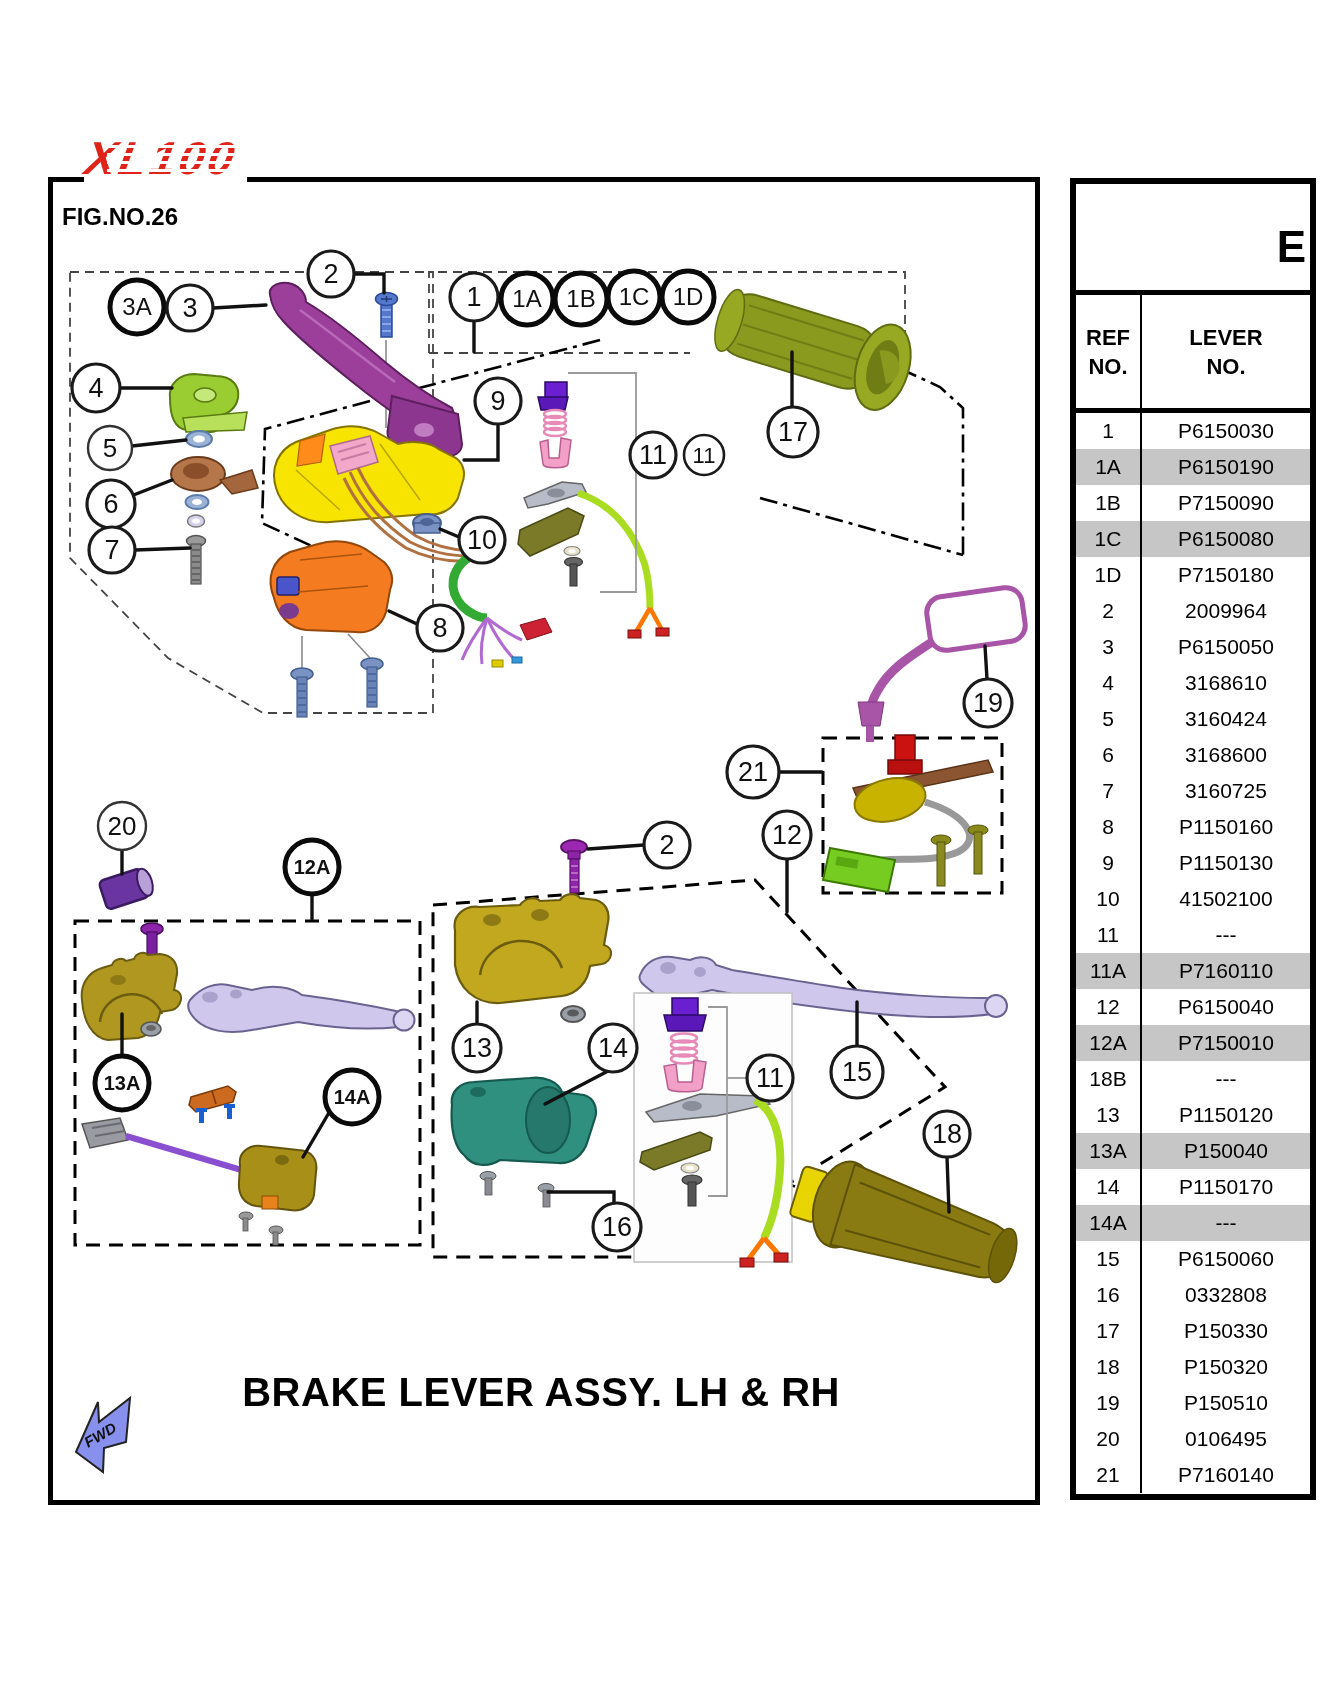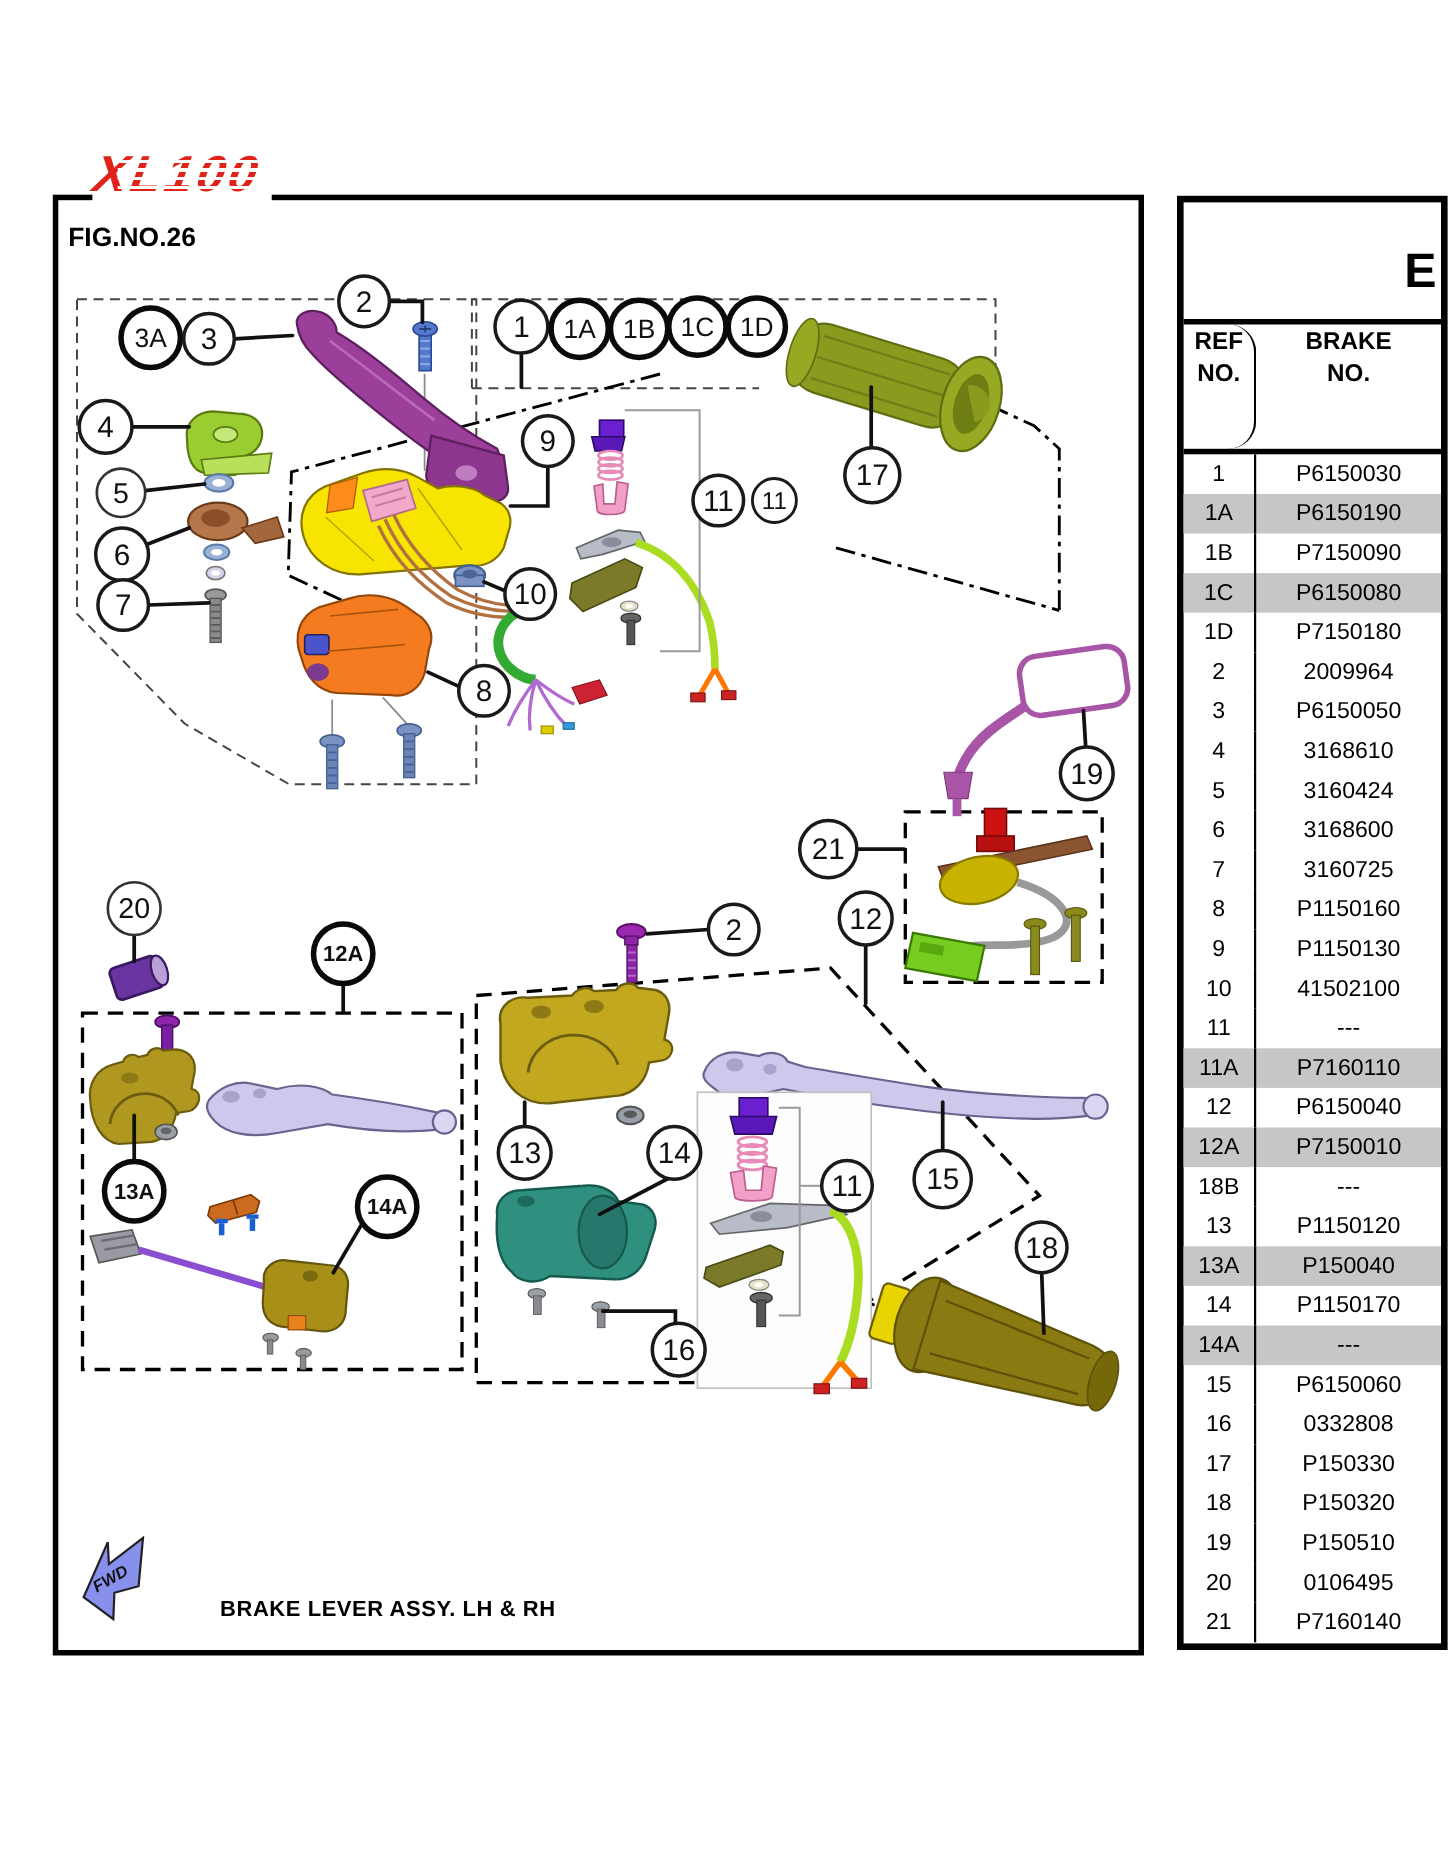--- a/index.html
+++ b/index.html
@@ -10,31 +10,31 @@
   #logo{position:absolute;left:84px;top:134px;z-index:30;background:#fff;padding:0 10px 2px 2px;}
   #logo .logo-text{font-style:italic;font-weight:700;font-size:46px;letter-spacing:3px;
     color:#e02318;transform:skewX(-10deg);display:inline-block;line-height:48px;}
   #logo .stripes{position:absolute;right:8px;top:6px;width:132px;height:44px;z-index:31;
     background:repeating-linear-gradient(180deg, transparent 0 5px, #fff 5px 8px);}
 
   
   #main-panel{position:absolute;left:48px;top:177px;width:992px;height:1328px;
     border:5px solid #000;box-sizing:border-box;z-index:1;background:#fff;}
   #fig-no{position:absolute;left:62px;top:203px;font-size:24px;font-weight:700;z-index:6;}
-  #caption{position:absolute;left:200px;top:1452px;width:640px;text-align:left;
-    font-size:20px;font-weight:700;z-index:6;letter-spacing:0.5px;}
+  #caption{position:absolute;left:200px;top:1370px;width:640px;text-align:right;
+    font-size:40px;font-weight:700;z-index:6;letter-spacing:0.5px;}
 
   
   #table-panel{position:absolute;left:1070px;top:178px;width:246px;height:1322px;
     border:6px solid #000;box-sizing:border-box;background:#fff;z-index:10;}
   #table-title{position:relative;height:106px;border-bottom:5px solid #000;}
   #table-title .frag{position:absolute;right:4px;top:38px;font-size:44px;font-weight:700;}
   #table-head{display:flex;height:113px;border-bottom:5px solid #000;}
-  .hcell{display:flex;flex-direction:column;justify-content:flex-start;align-items:center;
-    font-weight:700;font-size:22px;line-height:29px;border-radius:25px;}
+  .hcell{display:flex;flex-direction:column;justify-content:center;align-items:center;
+    font-weight:700;font-size:22px;line-height:29px;}
   .hcell.ref{width:66px;border-right:2px solid #000;box-sizing:border-box;}
   .hcell.part{flex:1;}
   #table-body{position:relative;}
   .trow{display:flex;height:36px;line-height:36px;font-size:21px;}
   .trow.shaded{background:#c6c6c6;}
   .tcell{text-align:center;}
   .tcell.ref{width:66px;border-right:2px solid #000;box-sizing:border-box;}
   .tcell.part{flex:1;border-radius:10px;}
 
   
@@ -70,21 +70,21 @@
   <div id="table-panel">
     <div id="table-title">
       <span class="frag">E</span>
     </div>
     <div id="table-head">
       <div class="hcell ref">
         <span>REF</span>
         <span>NO.</span>
       </div>
       <div class="hcell part">
-        <span>BRAKE</span>
+        <span>LEVER</span>
         <span>NO.</span>
       </div>
     </div>
     <div id="table-body">
         <div class="trow">
           <div class="tcell ref">1</div>
           <div class="tcell part">P6150030</div>
         </div>
         <div class="trow shaded">
           <div class="tcell ref">1A</div>

